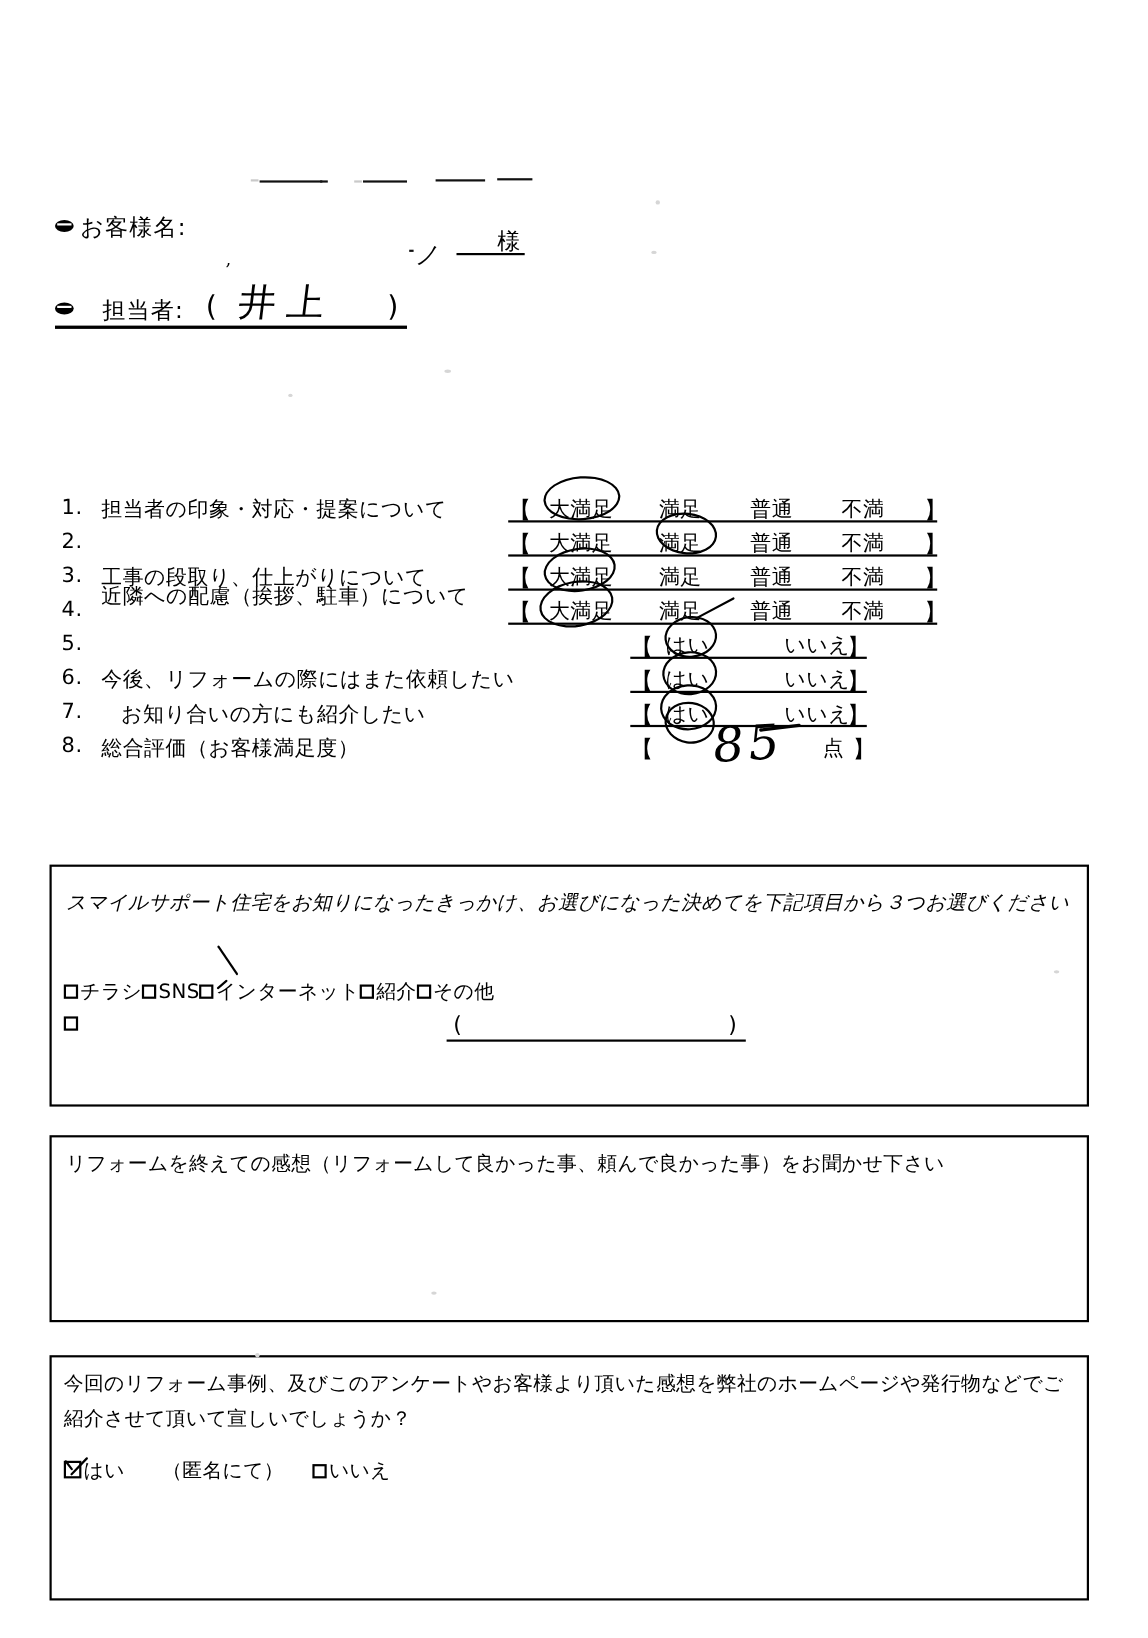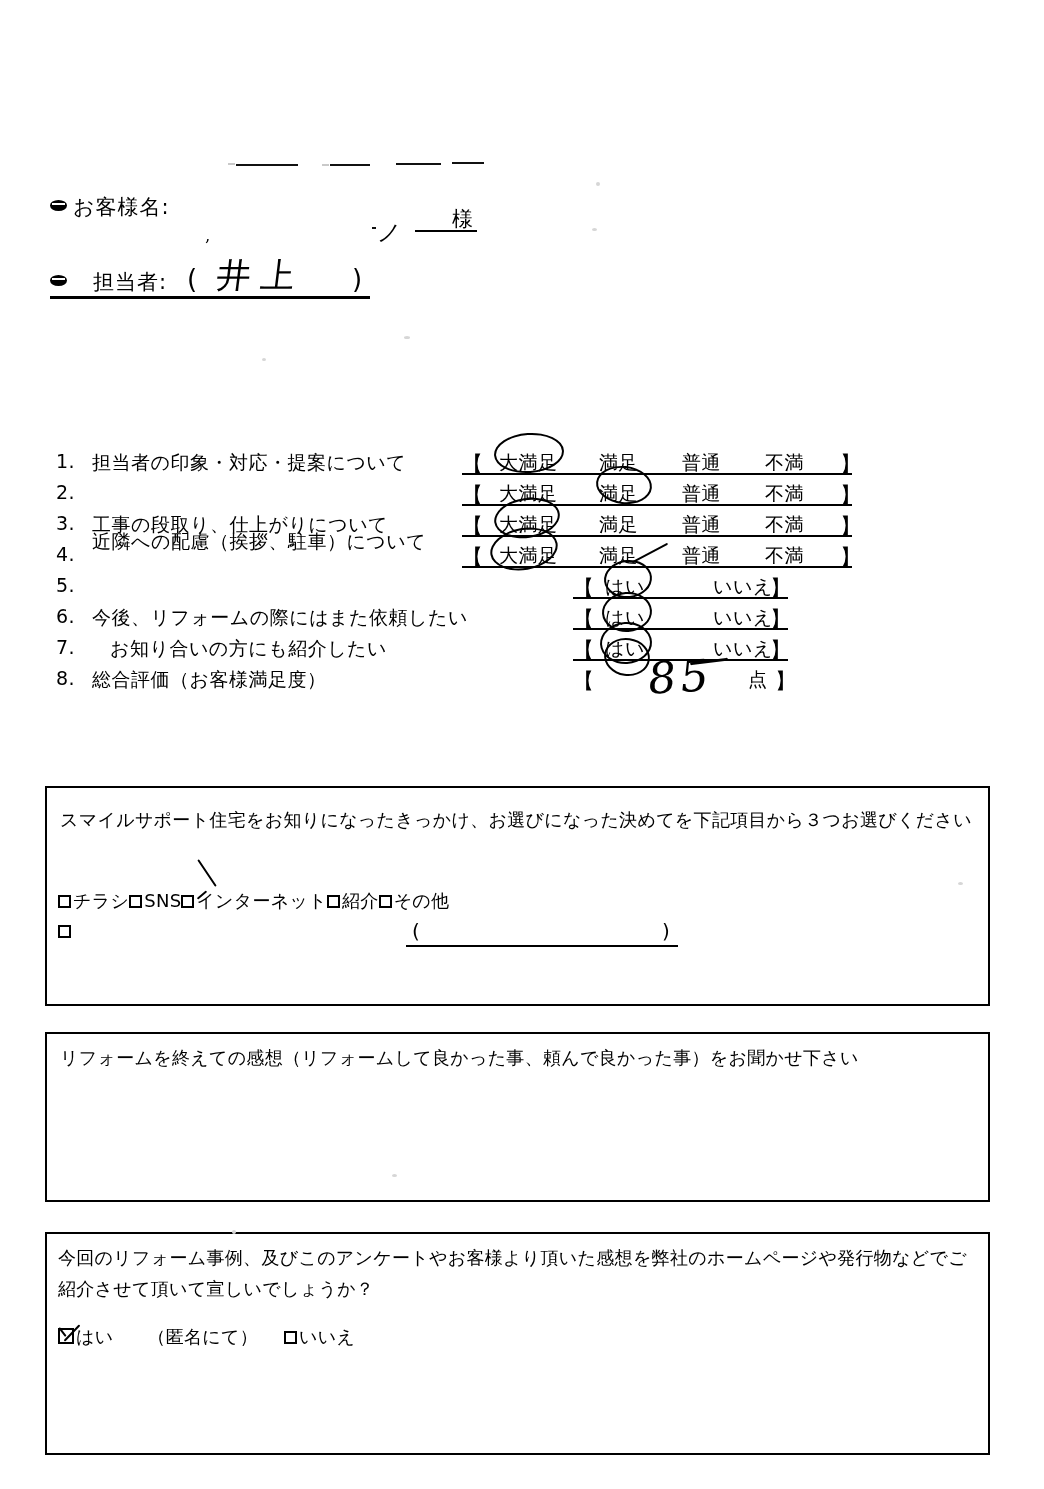--- a/index.html
+++ b/index.html
@@ -318,21 +318,21 @@
 
   <div class="ans-row" style="left:573px; top:667px;">
     <span class="brk" style="left:0px;">【</span>
     <span class="opt" style="left:175px;">点</span>
     <span class="brk" style="left:202px;">】</span>
   </div>
   <div class="hand hand-score" style="left:648px; top:655px;">85</div>
   <div class="ink-stroke" style="left:690px; top:660px; width:38px; height:3px; transform:rotate(-7deg);"></div>
 
   <div class="box" style="left:45px; top:786px; width:945px; height:220px;"></div>
-  <div class="box-text" style="left:60px; top:808px; font-size:18px;">スマイルサポート住宅をお知りになったきっかけ、お選びになった決めてを下記項目から３つお選びください</div>
+  <div class="box-text" style="left:60px; top:808px; font-size:18px;font-style:italic;">スマイルサポート住宅をお知りになったきっかけ、お選びになった決めてを下記項目から３つお選びください</div>
 
 
   <div class="box-text" style="left:58px; top:889px;">
     <span class="cbox"></span><span>チラシ</span><span class="cbox"></span><span>SNS</span><span class="cbox"></span><span>インターネット</span><span class="cbox"></span><span>紹介</span><span class="cbox"></span><span>その他</span>
   </div>
 
   <div class="ink-stroke" style="left:191px; top:872px; width:32px; height:2px; transform:rotate(56deg);"></div>
   <div class="ink-stroke" style="left:196px; top:894px; width:12px; height:2px; transform:rotate(-40deg);"></div>
 
   <div class="box-text" style="left:58px; top:920px;">

